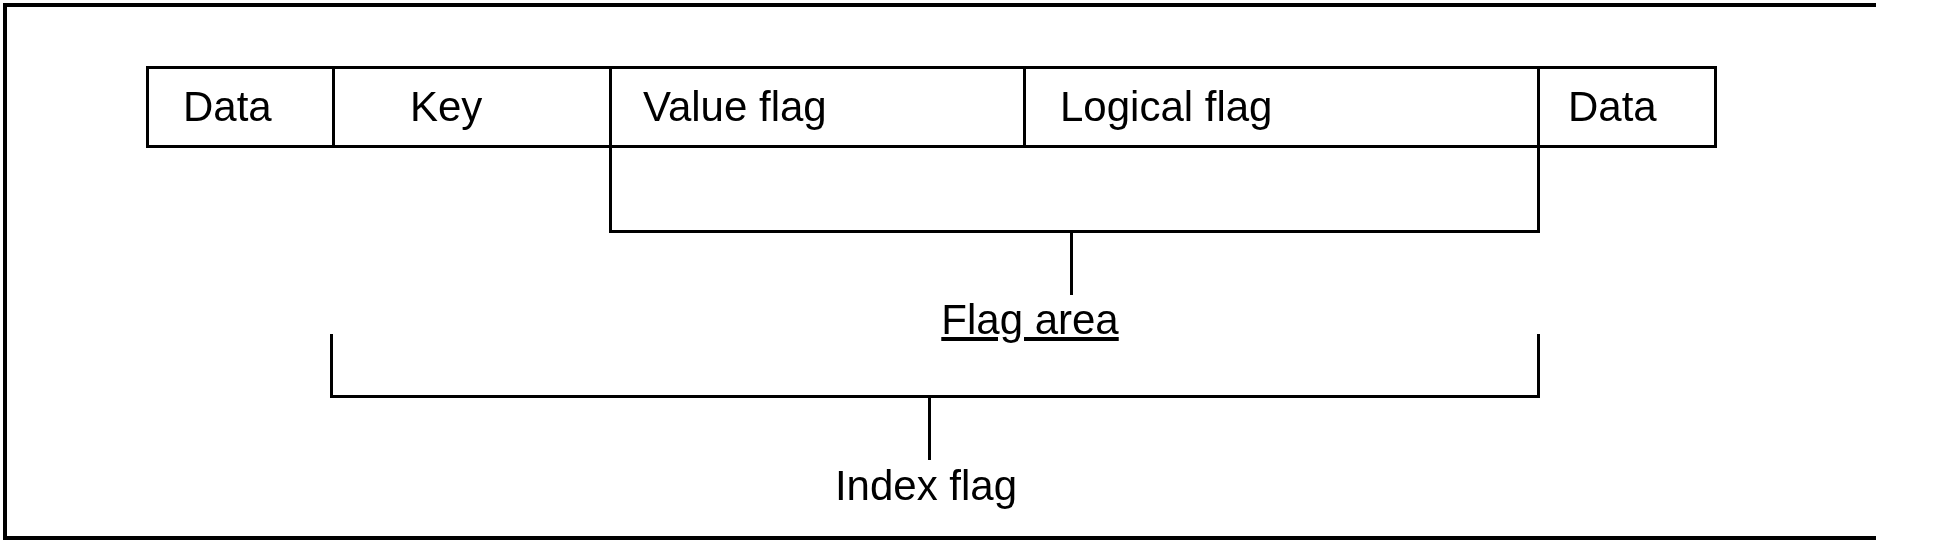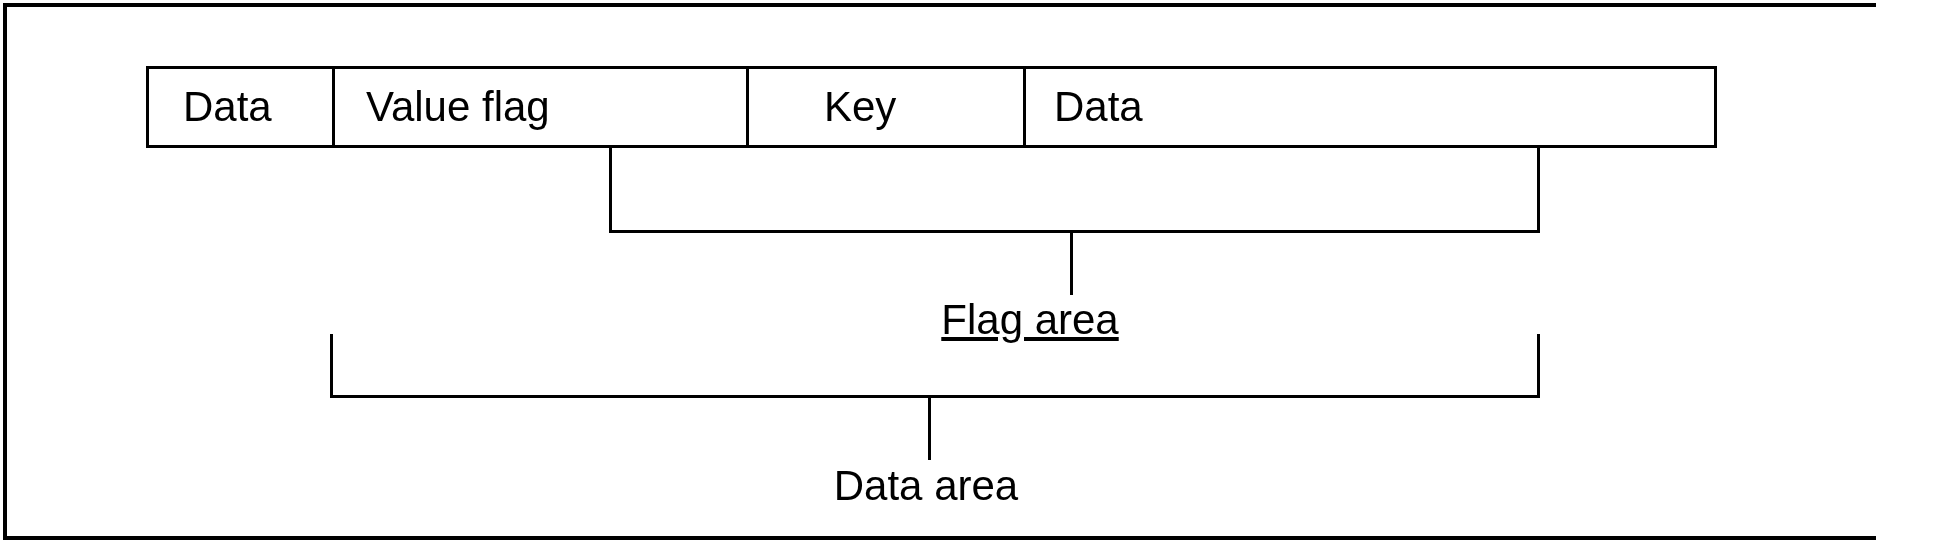--- a/index.html
+++ b/index.html
@@ -117,32 +117,35 @@
 <body>
 
 <div class="stage">
 
   <div class="outer-border"></div>
 
   <div class="record-row">
     <div class="cell cell-1">
       <span>Data</span>
     </div>
+    <div class="cell cell-2">
+      <span>Key</span>
+    </div>
     <div class="cell cell-3">
       <span>Value flag</span>
     </div>
-    <div class="cell cell-2">
-      <span>Key</span>
+    <div class="cell cell-4">
+      <span>Logical flag</span>
     </div>
     <div class="cell cell-5">
       <span>Data</span>
     </div>
   </div>
 
   <div class="flag-bracket"></div>
   <div class="flag-stem"></div>
   <div class="flag-label">Flag area</div>
 
   <div class="index-bracket"></div>
   <div class="index-stem"></div>
-  <div class="index-label">Data area</div>
+  <div class="index-label">Index flag</div>
 
 </div>
 
 </body></html>

